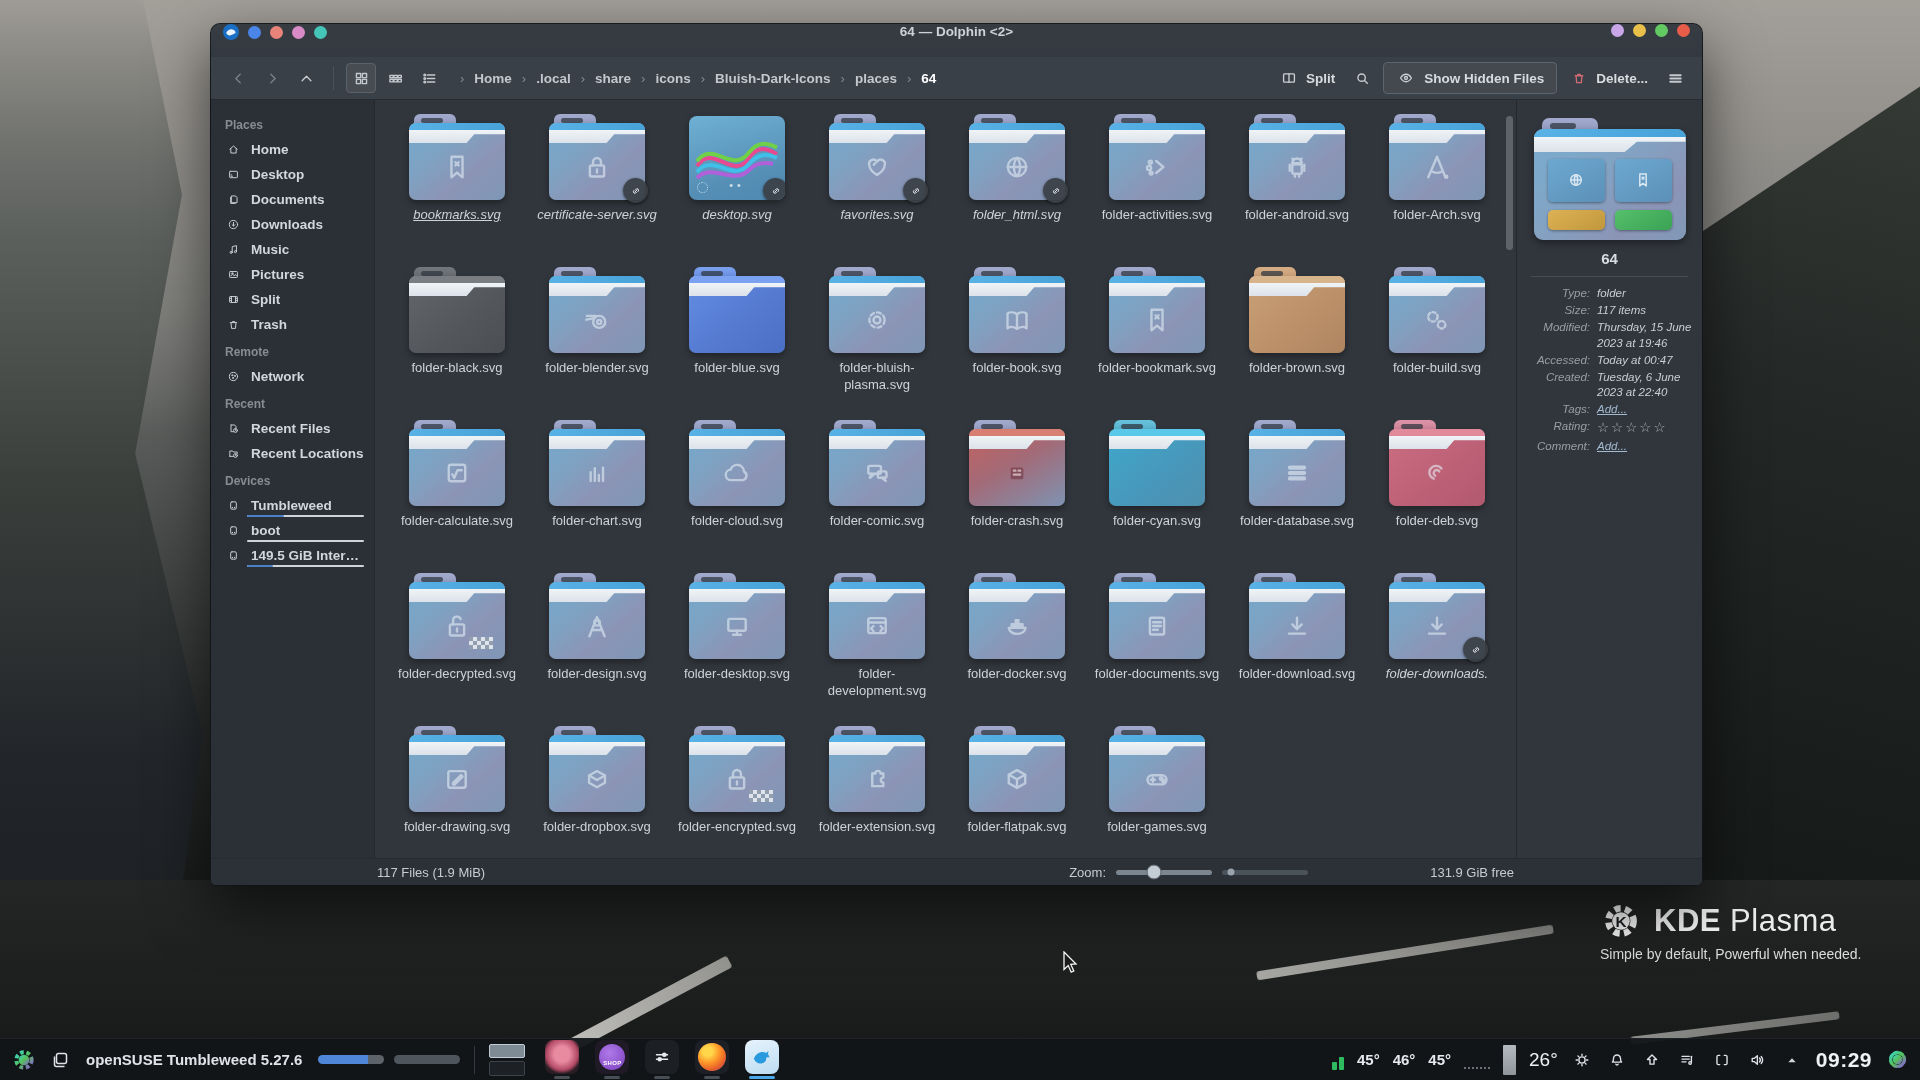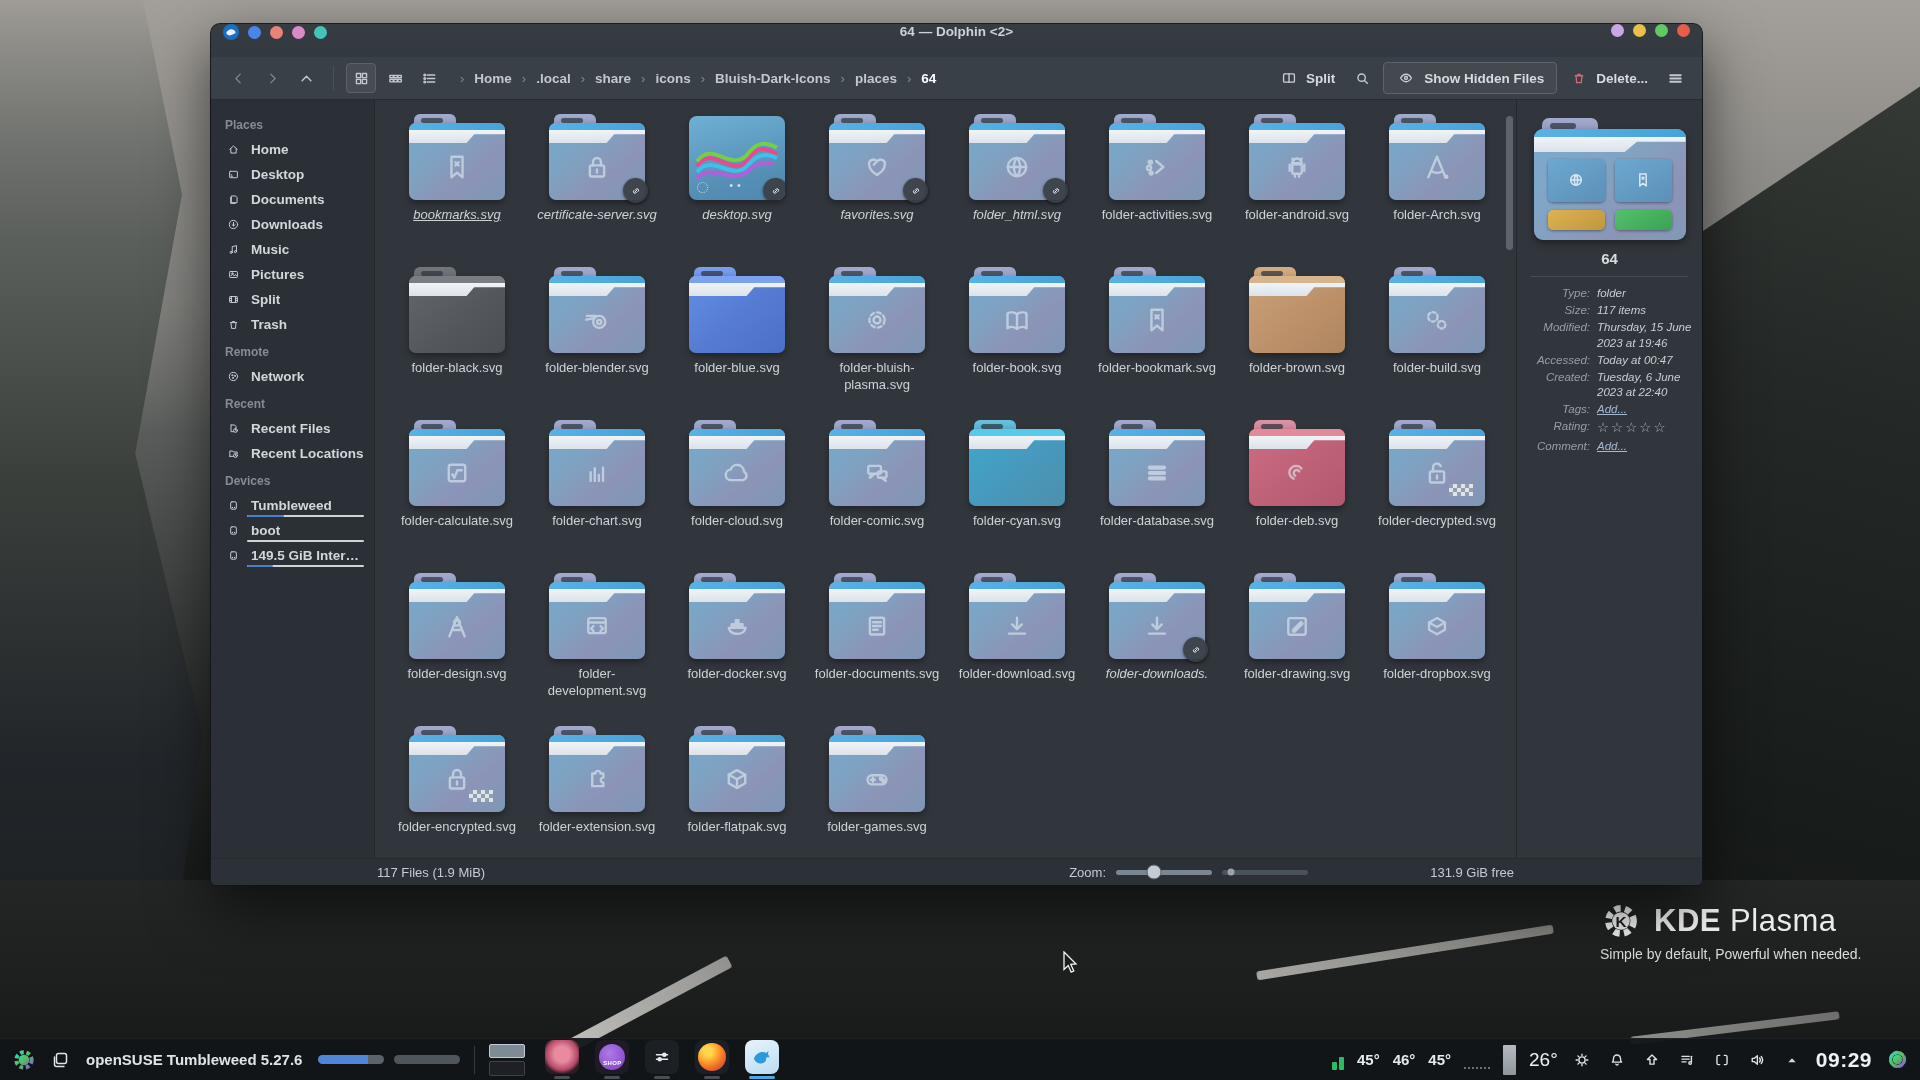--- a/index.html
+++ b/index.html
@@ -938,20 +938,31 @@
               <div class="ftab"></div>
               <div class="fbody">
                 <svg class="g">
                   <use href="#g-comic"></use>
                 </svg>
               </div>
             </div>
             <div class="fname">folder-comic.svg</div>
           </div>
           <div class="cell">
+            <div class="ficon c-crash">
+              <div class="ftab"></div>
+              <div class="fbody">
+                <svg class="g">
+                  <use href="#g-crash"></use>
+                </svg>
+              </div>
+            </div>
+            <div class="fname">folder-crash.svg</div>
+          </div>
+          <div class="cell">
             <div class="ficon c-cyan">
               <div class="ftab"></div>
               <div class="fbody"></div>
             </div>
             <div class="fname">folder-cyan.svg</div>
           </div>
           <div class="cell">
             <div class="ficon">
               <div class="ftab"></div>
               <div class="fbody">
@@ -988,20 +999,31 @@
           <div class="cell">
             <div class="ficon">
               <div class="ftab"></div>
               <div class="fbody">
                 <svg class="g">
                   <use href="#g-design"></use>
                 </svg>
               </div>
             </div>
             <div class="fname">folder-design.svg</div>
+          </div>
+          <div class="cell">
+            <div class="ficon">
+              <div class="ftab"></div>
+              <div class="fbody">
+                <svg class="g">
+                  <use href="#g-desktopmon"></use>
+                </svg>
+              </div>
+            </div>
+            <div class="fname">folder-desktop.svg</div>
           </div>
           <div class="cell">
             <div class="ficon">
               <div class="ftab"></div>
               <div class="fbody">
                 <svg class="g">
                   <use href="#g-dev"></use>
                 </svg>
               </div>
             </div>

